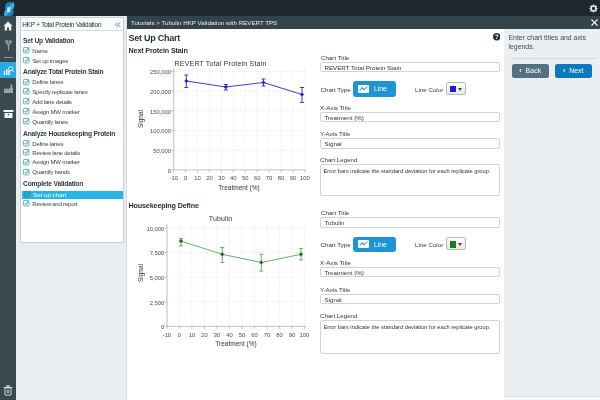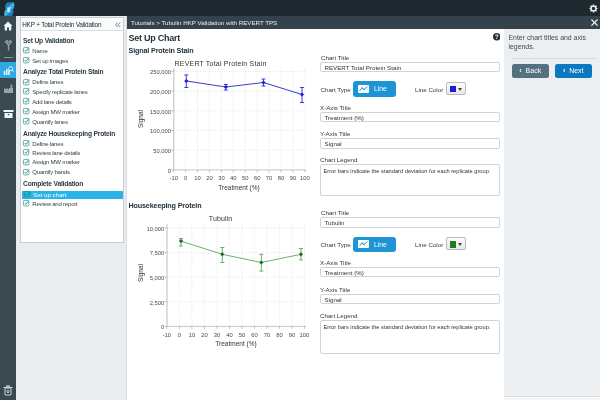--- a/index.html
+++ b/index.html
@@ -194,21 +194,21 @@
     </div>
   <svg class="cb" style="top:182px" viewBox="0 0 12 12">
       <rect x="0.8" y="0.8" width="10.4" height="10.4" rx="2" fill="none" stroke="#2f8f8f" stroke-width="1.4"></rect>
       <path d="M3.2 6 L5.4 8.4 L11 1.6" fill="none" stroke="#2f8f8f" stroke-width="1.8"></path>
     </svg>
   <div class="item" style="top:181.5px">Review and report</div>
 </div>
 
 <div id="main" class="abs"></div>
 <div class="abs h1" style="left:128.5px;top:33.4px;font-size:9px;letter-spacing:-0.25px">Set Up Chart</div>
-<div class="abs h1" style="left:128.5px;top:45.6px;font-size:7.2px;letter-spacing:-0.15px">Signal Protein Stain</div>
+<div class="abs h1" style="left:128.5px;top:45.6px;font-size:7.2px;letter-spacing:-0.15px">Next Protein Stain</div>
 <div class="card" style="left:127.5px;top:56.5px;width:190px;height:143.5px"></div>
 <svg class="abs" style="left:127.5px;top:56.5px" width="190" height="143" viewBox="0 0 190 143">
   <text x="92.5" y="8.8" font-size="7" letter-spacing="0.2" fill="#333" text-anchor="middle">REVERT Total Protein Stain</text>
   <g stroke="#d8d8d8" stroke-width="0.6" stroke-dasharray="1,1.4">
     <line x1="45.8" y1="14.4" x2="178" y2="14.4"></line>
     <line x1="45.8" y1="34.1" x2="178" y2="34.1"></line>
     <line x1="45.8" y1="53.8" x2="178" y2="53.8"></line>
     <line x1="45.8" y1="73.5" x2="178" y2="73.5"></line>
     <line x1="45.8" y1="93.2" x2="178" y2="93.2"></line>
     <line x1="45.7" y1="11.5" x2="45.7" y2="112.9"></line>
@@ -310,21 +310,21 @@
     <div class="swatch" style="background:#1c1ce0"></div>
     <div class="caret"></div>
   </div>
 <div class="flabel" style="left:320px;top:103.5px">X-Axis Title</div>
 <div class="finput" style="left:320px;top:111.5px;line-height:10px">Treatment (%)</div>
 <div class="flabel" style="left:320px;top:130px">Y-Axis Title</div>
 <div class="finput" style="left:320px;top:138px;line-height:10px">Signal</div>
 <div class="flabel" style="left:320px;top:156px">Chart Legend</div>
 <div class="ftext" style="left:320px;top:164px">Error bars indicate the standard deviation for each replicate group.</div>
 
-<div class="abs h1" style="left:128.5px;top:201.2px;font-size:7.2px;letter-spacing:-0.15px">Housekeeping Protein</div>
+<div class="abs h1" style="left:128.5px;top:201.2px;font-size:7.2px;letter-spacing:-0.15px">Housekeeping Define</div>
 <div class="card" style="left:127.5px;top:213.5px;width:190px;height:138.5px"></div>
 <svg class="abs" style="left:127.5px;top:213.5px" width="190" height="138" viewBox="0 0 190 138">
   <text x="92.5" y="6.8" font-size="7" letter-spacing="0.1" fill="#333" text-anchor="middle">Tubulin</text>
   <g stroke="#d8d8d8" stroke-width="0.6" stroke-dasharray="1,1.4">
     <line x1="39" y1="14" x2="178" y2="14"></line>
     <line x1="39" y1="38.6" x2="178" y2="38.6"></line>
     <line x1="39" y1="63.2" x2="178" y2="63.2"></line>
     <line x1="39" y1="87.8" x2="178" y2="87.8"></line>
     <line x1="38.9" y1="10.4" x2="38.9" y2="112.4"></line>
     <line x1="51.4" y1="10.4" x2="51.4" y2="112.4"></line>

